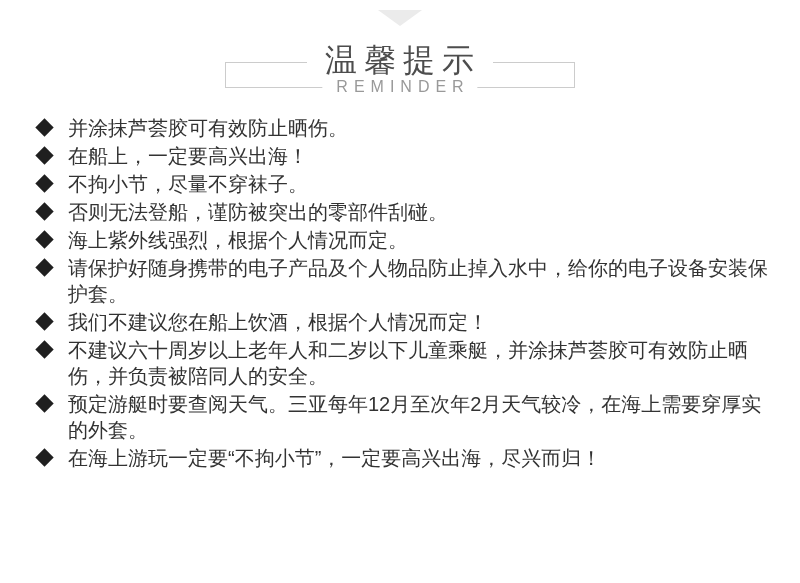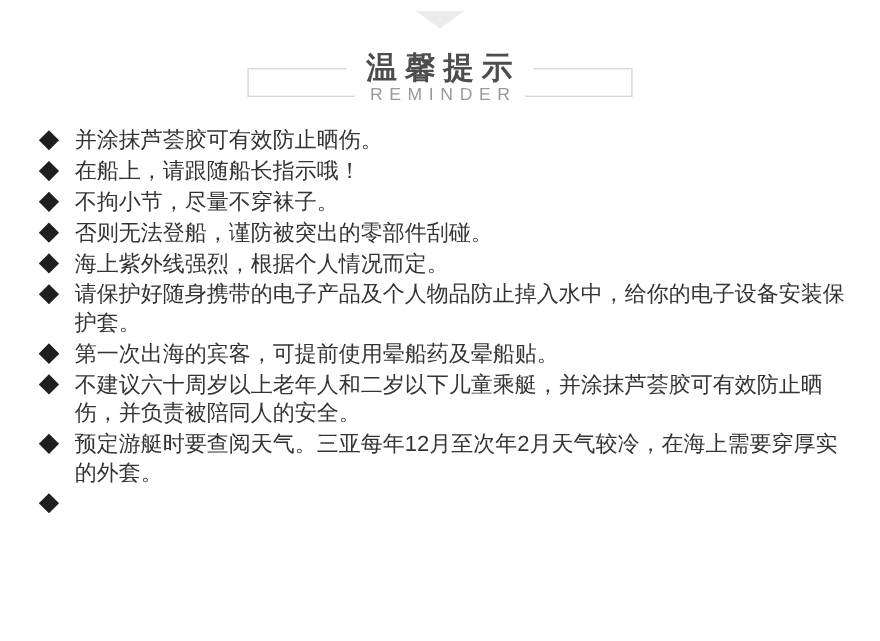--- a/index.html
+++ b/index.html
@@ -32,21 +32,21 @@
   .header-frame{
     position:relative;width:350px;height:26px;
     margin:36px auto 0;
     border:1px solid var(--frame-color);
   }
   .header-title{
     position:absolute;top:0;left:50%;
     transform:translate(-50%,-54%);
     background:var(--bg);
     padding:0 12px 0 18px;
-    font-size:28px;font-weight:bold;
+    font-size:32px;font-weight:normal;
     letter-spacing:7px;white-space:nowrap;
     color:var(--title-color);
     text-align:right;
   }
   .header-subtitle{
     position:absolute;bottom:0;left:50%;
     transform:translate(-50%,50%);
     background:var(--bg);
     padding:0 8px 0 14px;
     font-size:16px;letter-spacing:6px;white-space:nowrap;
@@ -81,25 +81,24 @@
 
   <div class="top-triangle"></div>
 
   <div class="header-frame">
     <div class="header-title">温馨提示</div>
     <div class="header-subtitle">REMINDER</div>
   </div>
 
   <ul class="reminder-list" id="reminder-list">
       <li class="reminder-item"><span class="diamond"></span><span>并涂抹芦荟胶可有效防止晒伤。</span></li>
-      <li class="reminder-item"><span class="diamond"></span><span>在船上，请跟随船长指示哦！</span></li>
+      <li class="reminder-item"><span class="diamond"></span><span>在船上，一定要高兴出海！</span></li>
       <li class="reminder-item"><span class="diamond"></span><span>不拘小节，尽量不穿袜子。</span></li>
       <li class="reminder-item"><span class="diamond"></span><span>否则无法登船，谨防被突出的零部件刮碰。</span></li>
       <li class="reminder-item"><span class="diamond"></span><span>海上紫外线强烈，根据个人情况而定。</span></li>
       <li class="reminder-item"><span class="diamond"></span><span>请保护好随身携带的电子产品及个人物品防止掉入水中，给你的电子设备安装保护套。</span></li>
-      <li class="reminder-item"><span class="diamond"></span></li>
-      <li class="reminder-item"><span class="diamond"></span><span>第一次出海的宾客，可提前使用晕船药及晕船贴。</span></li>
+      <li class="reminder-item"><span class="diamond"></span><span>我们不建议您在船上饮酒，根据个人情况而定！</span></li>
       <li class="reminder-item"><span class="diamond"></span><span>不建议六十周岁以上老年人和二岁以下儿童乘艇，并涂抹芦荟胶可有效防止晒伤，并负责被陪同人的安全。</span></li>
       <li class="reminder-item"><span class="diamond"></span><span>预定游艇时要查阅天气。三亚每年12月至次年2月天气较冷，在海上需要穿厚实的外套。</span></li>
-      <li class="reminder-item"><span class="diamond"></span></li>
+      <li class="reminder-item"><span class="diamond"></span><span>在海上游玩一定要“不拘小节”，一定要高兴出海，尽兴而归！</span></li>
     </ul>
 
 </div>
 
 </body></html>

